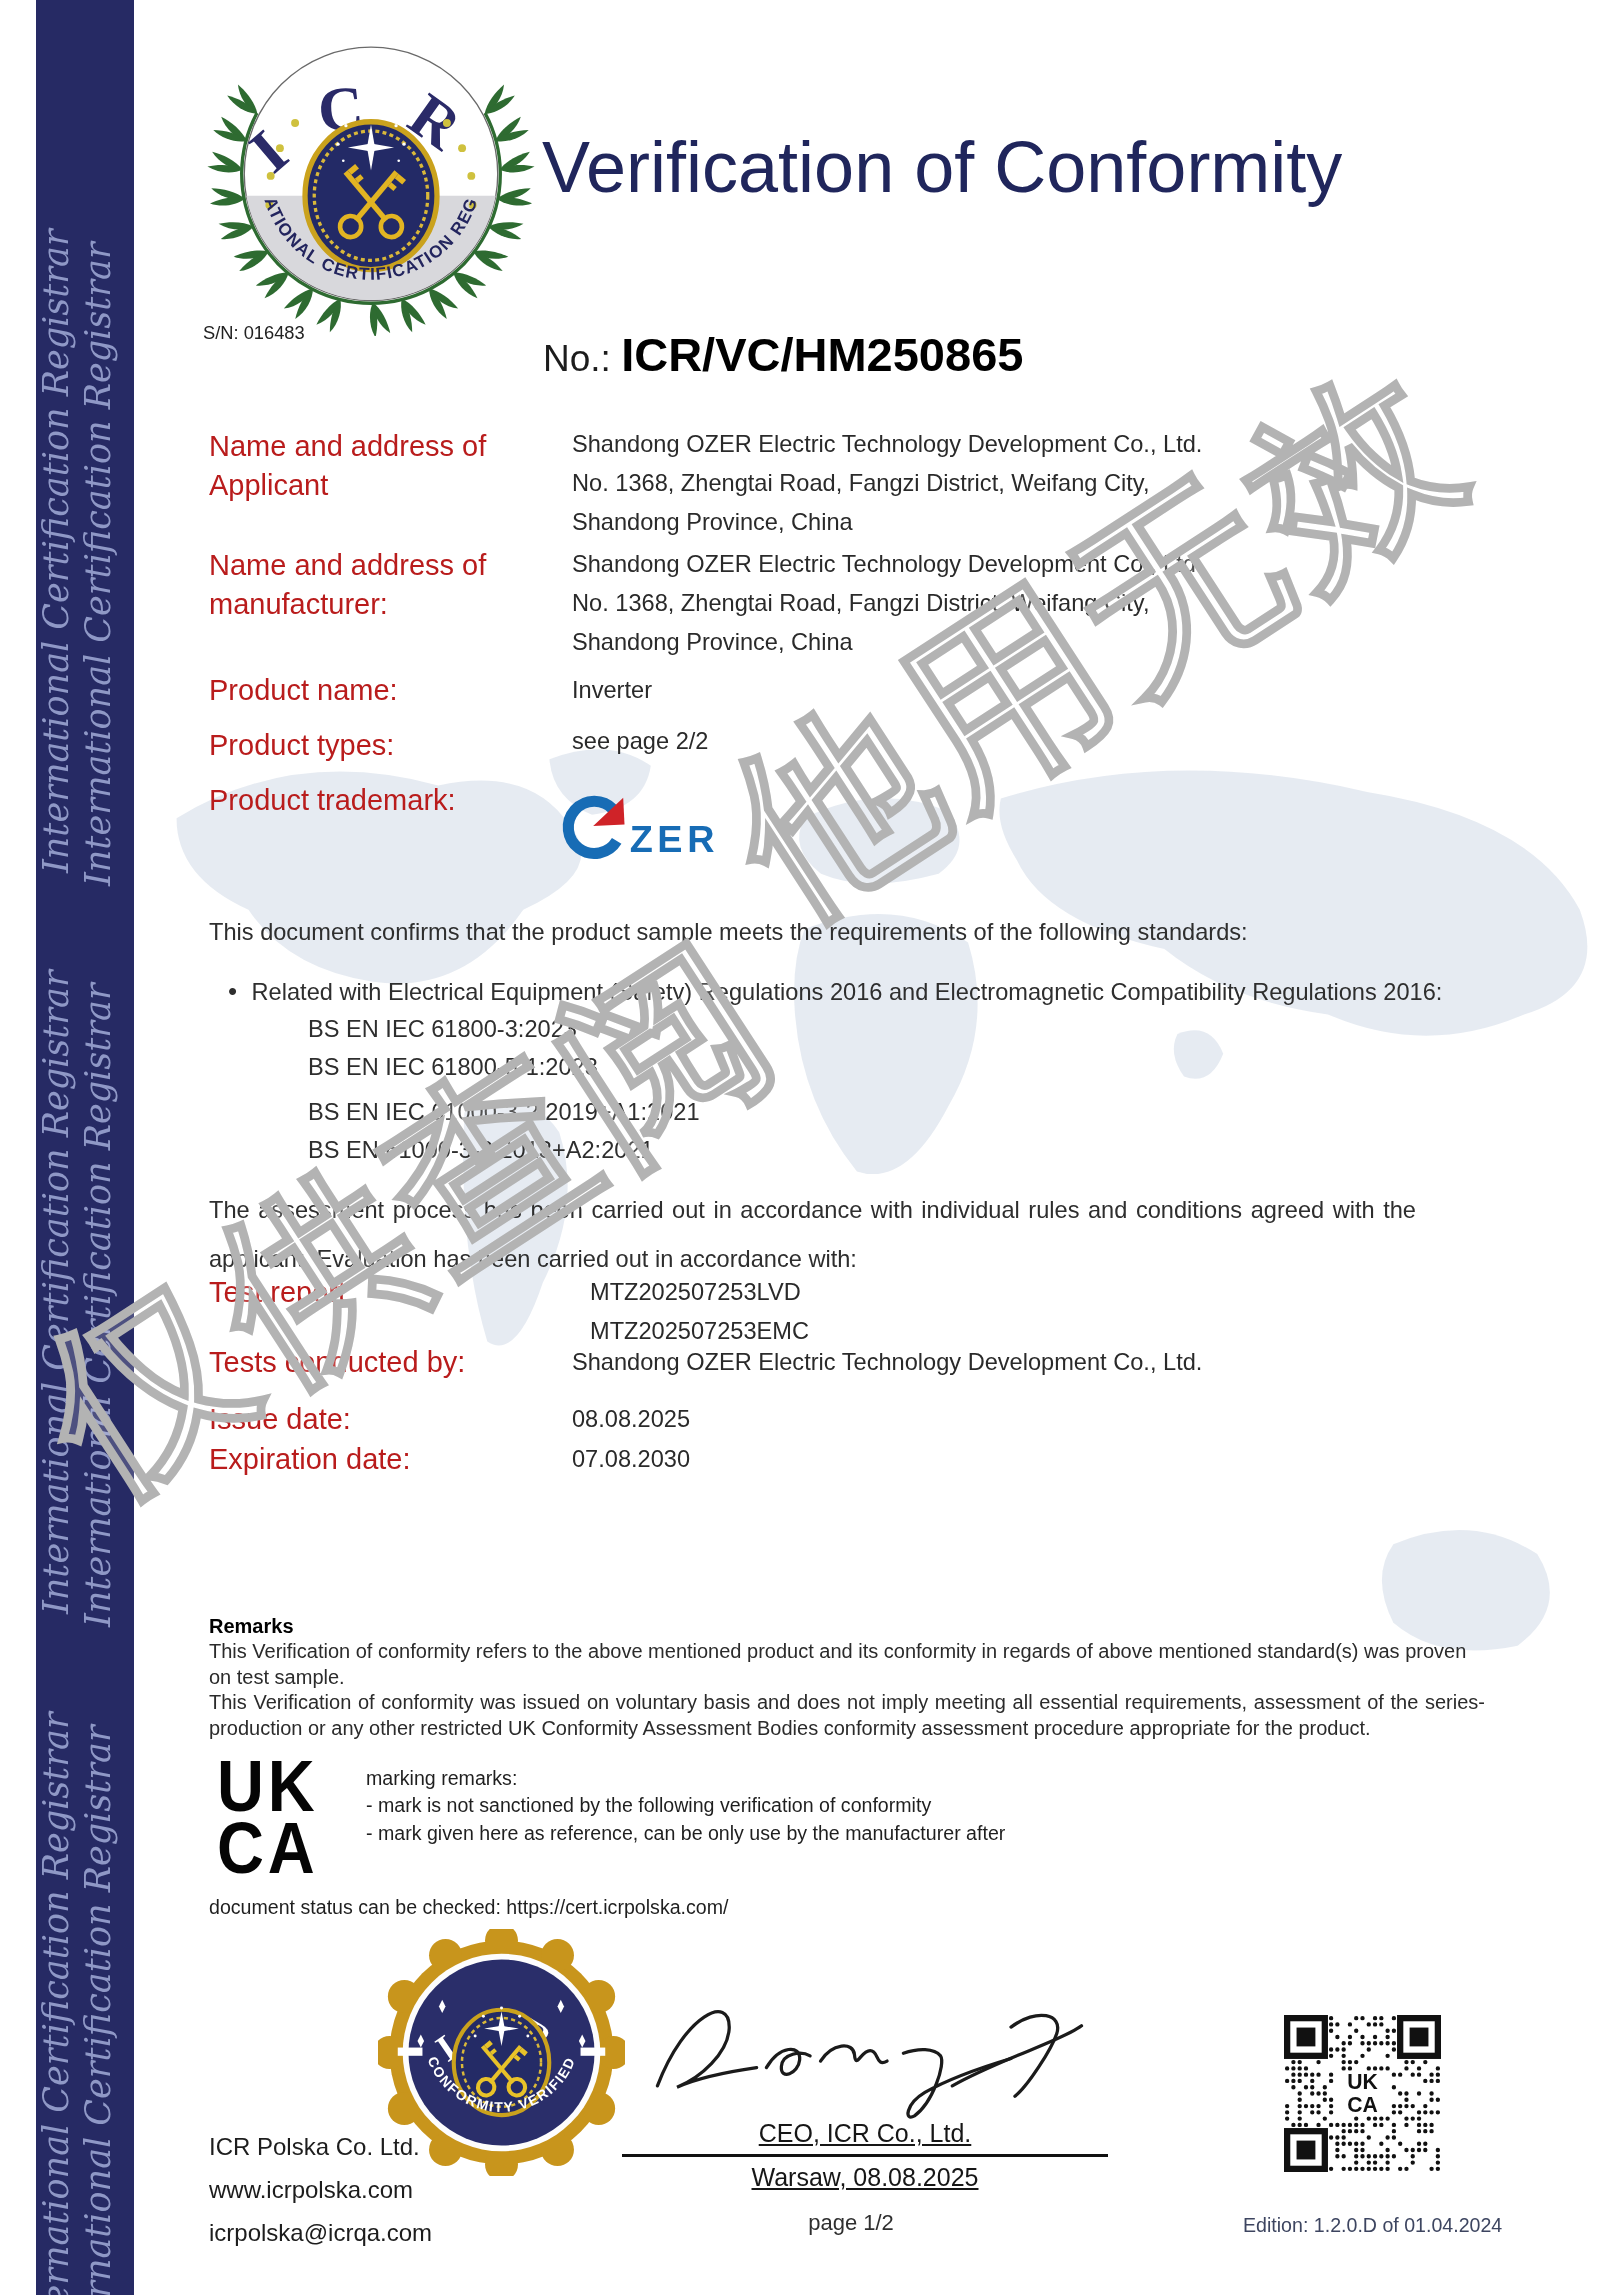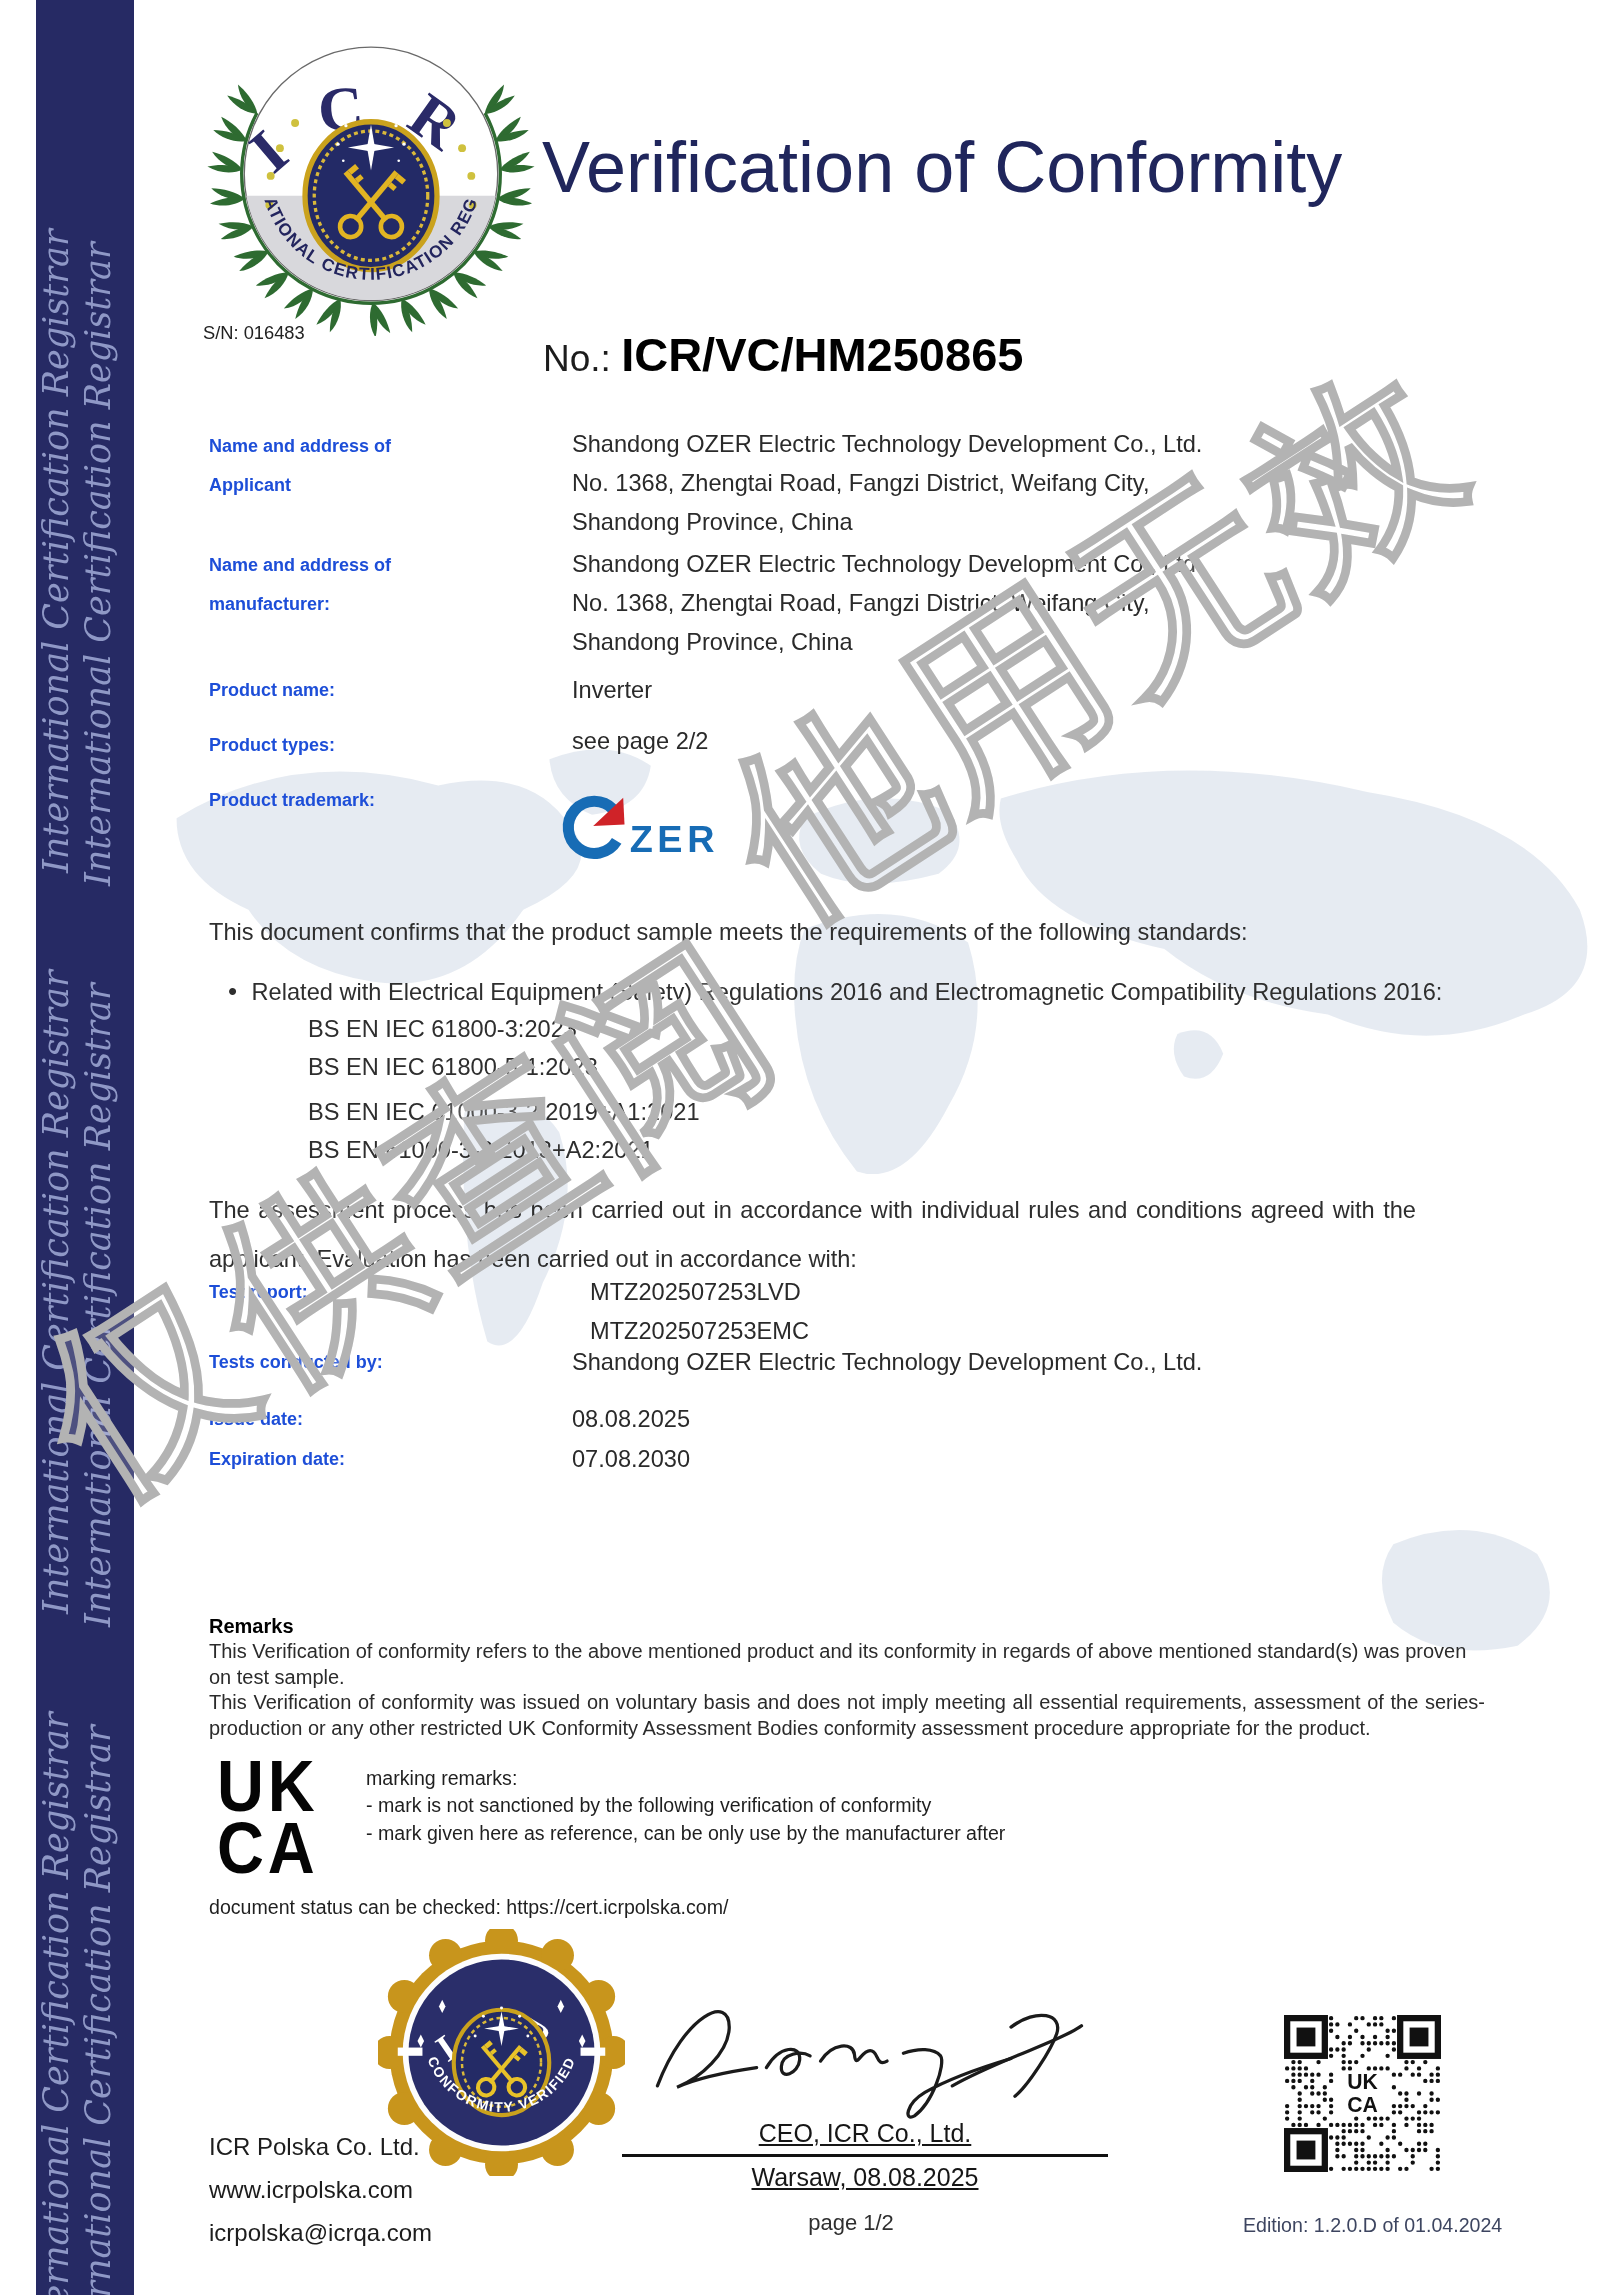--- a/index.html
+++ b/index.html
@@ -11,21 +11,21 @@
   .barcol{position:absolute;width:49px;overflow:hidden;
           writing-mode:vertical-rl;transform:rotate(180deg);
           font-family:"DejaVu Serif",serif;font-style:italic;font-size:35px;
           color:#8f98c6;white-space:nowrap;}
   .barcol span{margin-inline-end:98px;}
   
   .wm{position:absolute;font-family:"DejaVu Sans",sans-serif;font-weight:700;
       font-size:196px;letter-spacing:9.2px;white-space:nowrap;
       color:rgba(255,255,255,0.18);-webkit-text-stroke:2.6px #b3b3b3;
       transform:rotate(-33deg);transform-origin:left center;z-index:3;}
-  .lbl{font-weight:bold;font-size:18px;color:#1d4ed8;line-height:39px;}
+  .lbl{font-weight:normal;font-size:29px;color:#b91c1c;line-height:39px;}
   .val{font-size:23.6px;color:#2a2a2a;line-height:39px;margin-left:29px;}
   .para{font-size:23.6px;color:#2e2e2e;}
   .just{text-align:justify;}
   .small{font-size:20px;color:#2b2b2b;line-height:25.5px;}
   .mk{font-size:19.6px;color:#1f1f1f;}
   .z2{z-index:2;}
   .z4{position:absolute;z-index:4;}
   #title{font-size:72px;color:#20265c;letter-spacing:0px;white-space:nowrap;}
   #noline{font-size:37px;color:#1c1c1c;white-space:nowrap;}
   #noline b{font-size:47px;color:#000;}

